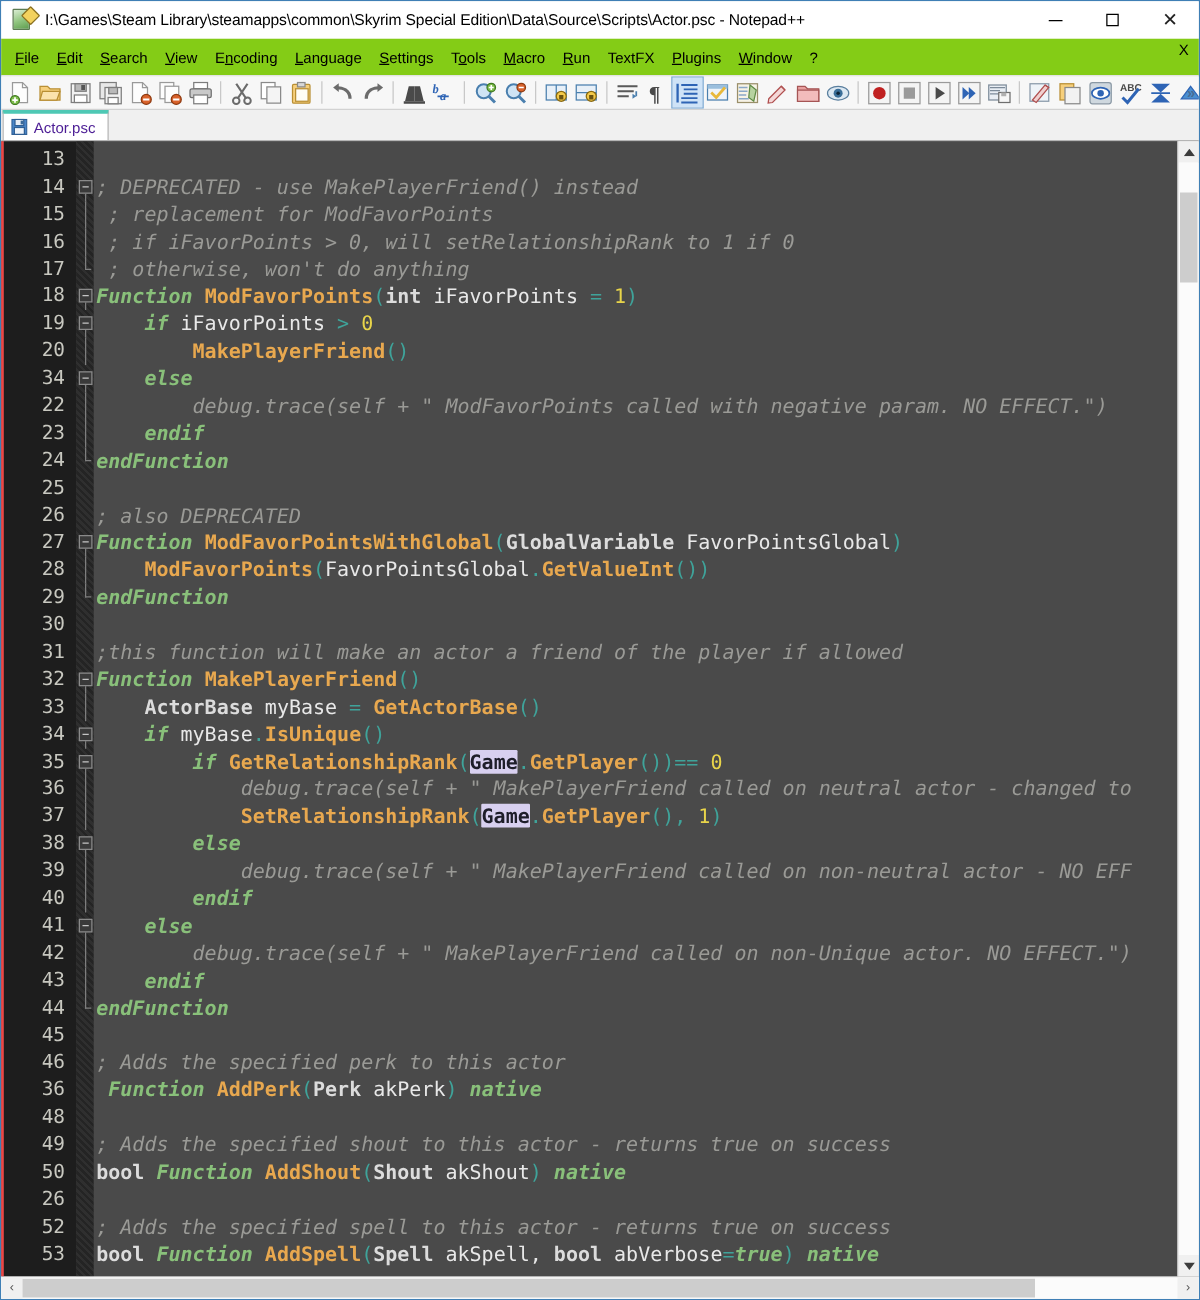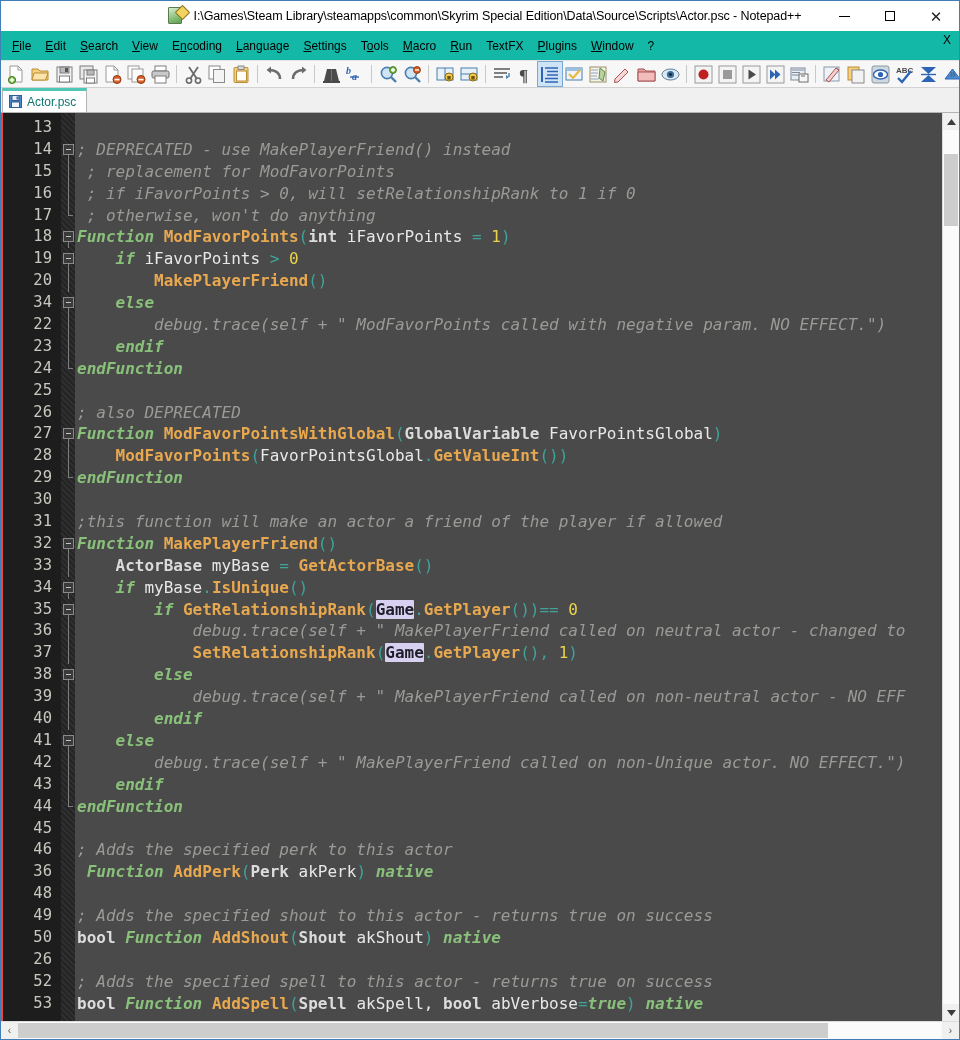--- a/index.html
+++ b/index.html
@@ -20,21 +20,20 @@
   }
 
   
   .titlebar {
     height: 20px;
     min-height: 30px;
     background: #ffffff;
     display: flex;
     align-items: center;
     position: relative;
-    justify-content: center;
   }
   .title-icon {
     width: 22px; height: 20px;
     margin-left: 7px; margin-right: 6px;
     position: relative;
     flex: 0 0 auto;
   }
   .title-icon .pad {
     position: absolute; left: 2px; top: 1px;
     width: 14px; height: 17px;
@@ -68,21 +67,21 @@
     font-size: 13px; color: #222;
     user-select: none;
   }
   .glyph-min { width: 11px; height: 1px; background: #000; }
   .glyph-max { width: 10px; height: 10px; border: 1px solid #000; }
   .glyph-close { font-size: 15px; line-height: 1; font-family: "Liberation Sans", sans-serif; }
 
   
   .menubar {
     height: 30px; min-height: 21px;
-    background: #14b8a6;
+    background: #84cc16;
     display: flex;
     align-items: center;
     padding-left: 4px;
     border-bottom: 1px solid #e3e3e3;
     position: relative;
     text-align: center;
   }
   .menu-item {
     font-size: 12px;
     color: #000;
@@ -136,21 +135,21 @@
   .tab {
     height: 24px;
     background: #ffffff;
     border: 1px solid #b4b4b4;
     border-bottom: none;
     border-top: 3px solid #4ec8b4;
     display: flex;
     align-items: center;
     padding: 0 10px 0 6px;
     font-size: 12px;
-    color: #0f766e;
+    color: #4c1d95;
     gap: 5px;
   }
   .tab-icon {
     width: 13px; height: 13px;
     position: relative;
     flex: 0 0 auto;
   }
 
   
   .editor-wrap {

